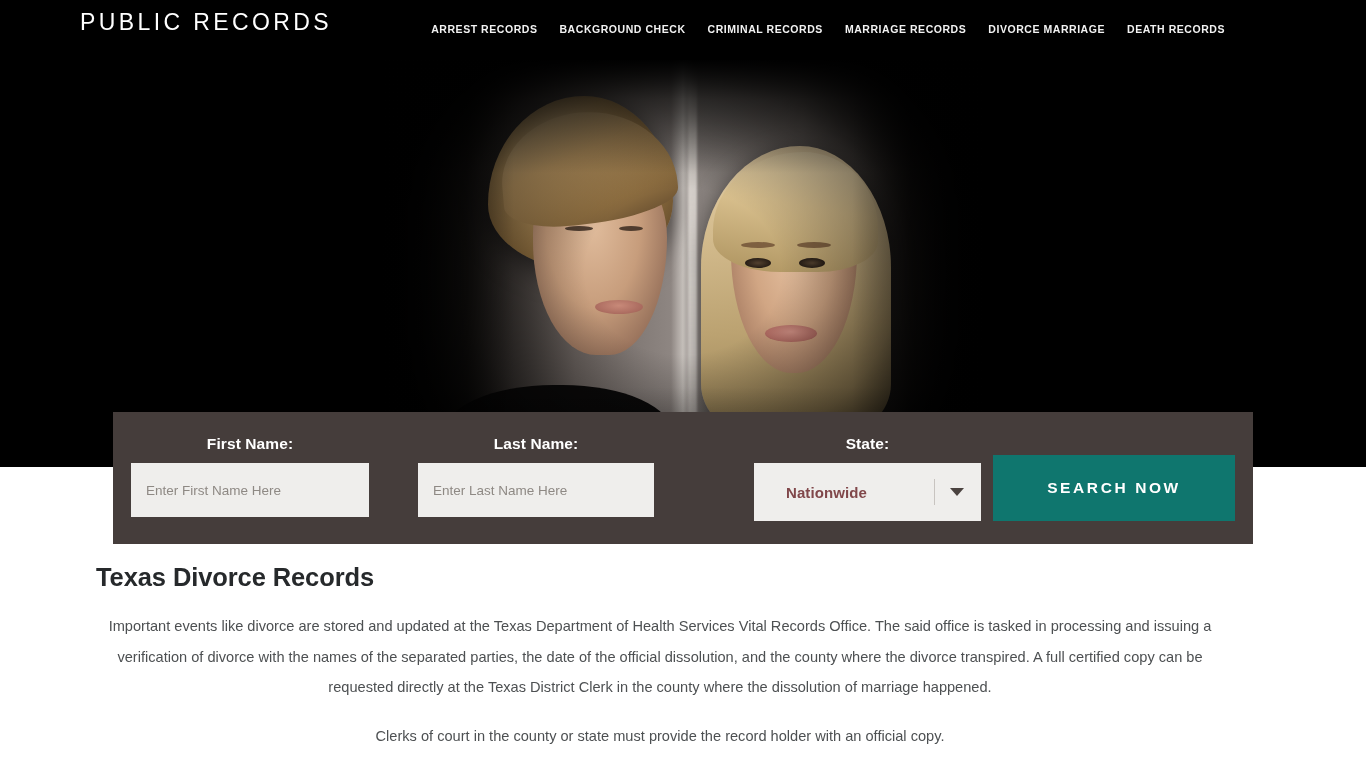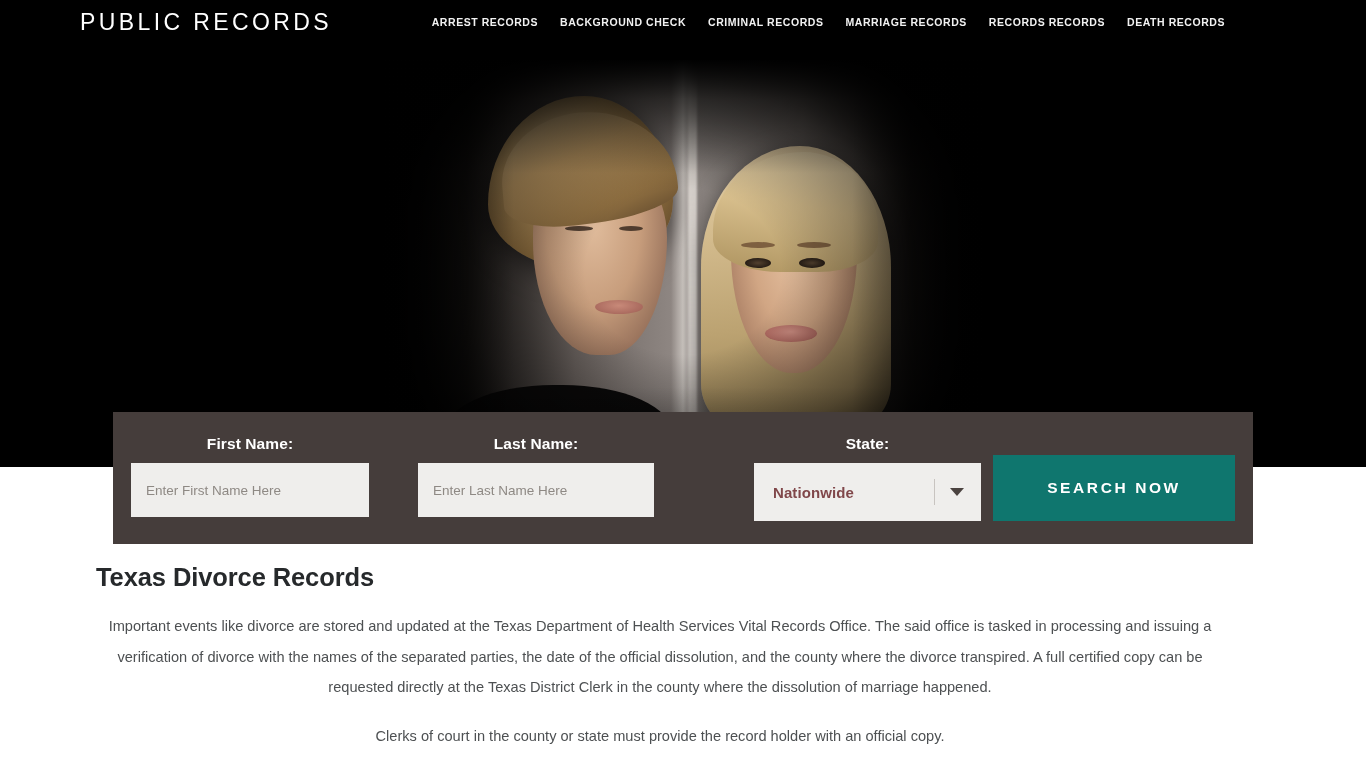--- a/index.html
+++ b/index.html
@@ -29,21 +29,21 @@
     color: #ffffff;
     font-size: 23px;
     font-weight: 400;
     letter-spacing: 3.4px;
     line-height: 24px;
     white-space: nowrap;
   }
   .main-nav {
     position: absolute;
     right: 130px;
-    top: 15px;
+    top: 22px;
     display: flex;
     align-items: center;
     gap: 0px;
     white-space: nowrap;
   }
   .nav-link {
     color: #f2f2f2;
     font-size: 10.5px;
     font-weight: 700;
     letter-spacing: 0.55px;
@@ -235,21 +235,21 @@
 
   .select-wrap {
     position: relative;
     margin-top: 9px;
     height: 58px;
     background: #efeeec;
     display: flex;
     align-items: center;
   }
   .select-value {
-    padding-left: 19px;
+    padding-left: 32px;
     font-size: 15px;
     font-weight: 700;
     color: #80474a;
     letter-spacing: .1px;
   }
   .select-divider {
     position: absolute;
     right: 46px; top: 16px;
     width: 1px; height: 26px;
     background: #c8c4c0;
@@ -332,21 +332,21 @@
   </div>
 </div>
 
 <header class="site-header">
   <div class="brand">PUBLIC RECORDS</div>
   <nav class="main-nav">
     <a class="nav-link" href="#">ARREST RECORDS</a>
     <a class="nav-link" href="#">BACKGROUND CHECK</a>
     <a class="nav-link" href="#">CRIMINAL RECORDS</a>
     <a class="nav-link" href="#">MARRIAGE RECORDS</a>
-    <a class="nav-link" href="#">RECORDS RECORDS</a>
+    <a class="nav-link" href="#">DIVORCE MARRIAGE</a>
     <a class="nav-link" href="#">DEATH RECORDS</a>
   </nav>
 </header>
 
 <section class="search-bar">
 
   <div class="field-group group-last">
     <div class="field-label">Last Name:</div>
     <input class="text-input" type="text" placeholder="Enter Last Name Here" style="">
   </div>

